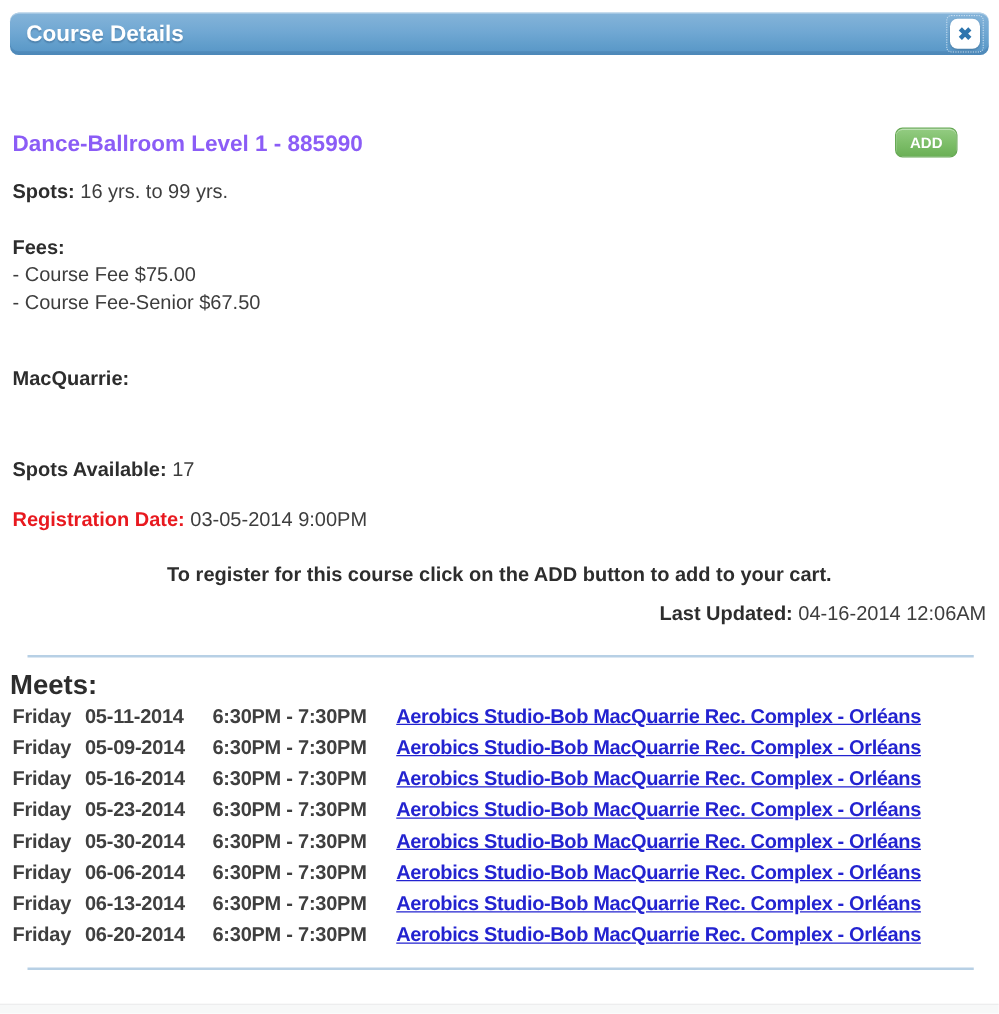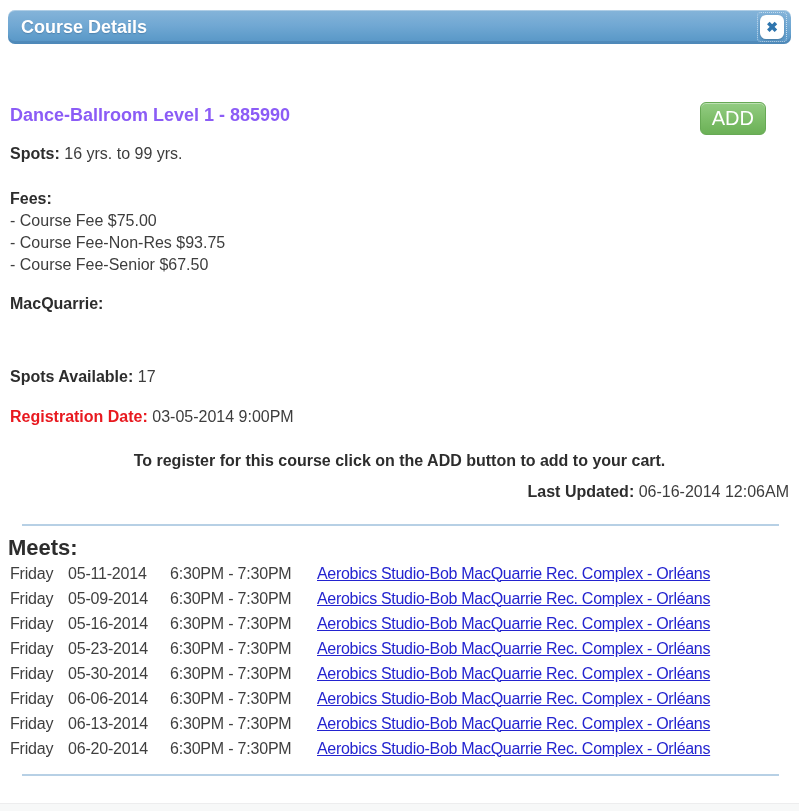--- a/index.html
+++ b/index.html
@@ -37,21 +37,21 @@
 
   
   .abs { position:absolute; left:10px; right:10px; }
   b, .b { color:#2d2d2d; font-weight:bold; }
 
   .title-row { top:102px; right:33px; display:flex; justify-content:space-between; align-items:flex-start; }
   .course-title { font-size:18px; font-weight:bold; color:#8b5cf6; padding-top:3px; }
   .add-btn {
     background:linear-gradient(180deg,#93cc82 0%, #7cbd68 55%, #6bb056 100%);
     border:1px solid #67a955; border-radius:6px;
-    color:#ffffff; font-weight:normal; font-size:20px;
+    color:#ffffff; font-weight:bold; font-size:12px;
     padding:4px 11px; cursor:pointer;
     box-shadow:inset 0 1px 0 rgba(255,255,255,0.4);
   }
 
   .ages-line { top:145px; }
   .fees-block { top:188px; line-height:22px; }
   .desc-block { top:293px; line-height:22px; }
   .desc-text { font-style:italic; color:#3a3a3a; }
   .spots-line { top:368px; }
   .reg-line { top:408px; }
@@ -60,21 +60,21 @@
   .updated-line { top:483px; text-align:right; }
 
   .divider { position:absolute; left:22px; right:20px; height:2px; background:#b7d0e5; }
   .divider-top { top:524px; }
   .divider-bottom { top:774px; }
 
   .meets-label { top:535px; left:8px; font-weight:bold; color:#2d2d2d; font-size:22px; }
   .meets-rows { top:561px; }
   .meet-row {
     display:grid; grid-template-columns:58px 102px 147px auto;
-    height:25px; align-items:center; color:#3f3f3f; letter-spacing:-0.2px;
+    height:25px; align-items:center; color:#3f3f3f; letter-spacing:-0.2px;font-weight:bold;
   }
   .meet-row a, .loc-link {
     color:#2323d0; text-decoration:underline; cursor:pointer;
     white-space:nowrap; letter-spacing:-0.3px;
   }
 
   .footer-band {
     position:absolute; left:0; right:0; bottom:0; height:8px;
     background:#f7f8f8; border-top:1px solid #ededee;
   }
@@ -97,21 +97,20 @@
 </div>
 
 <div class="abs ages-line">
   <b>Spots:</b>
   <span>16 yrs. to 99 yrs.</span>
 </div>
 
 <div class="abs fees-block">
   <div><b>Fees:</b></div>
   <div>- Course Fee $75.00</div>
-  <div>- Course Fee-Non-Res $93.75</div>
   <div>- Course Fee-Senior $67.50</div>
 </div>
 
 <div class="abs desc-block">
   <div><b>MacQuarrie:</b></div>
 </div>
 
 <div class="abs spots-line">
   <b>Spots Available:</b>
   <span>17</span>
@@ -119,21 +118,21 @@
 
 <div class="abs reg-line">
   <span class="reg-label">Registration Date:</span>
   <span>03-05-2014 9:00PM</span>
 </div>
 
 <div class="abs note-line">To register for this course click on the ADD button to add to your cart.</div>
 
 <div class="abs updated-line">
   <b>Last Updated:</b>
-  <span>06-16-2014 12:06AM</span>
+  <span>04-16-2014 12:06AM</span>
 </div>
 
 <div class="divider divider-top"></div>
 
 <div class="abs meets-label">Meets:</div>
 
 <div class="abs meets-rows">
 
 <div class="meet-row">
     <span>Friday</span>

